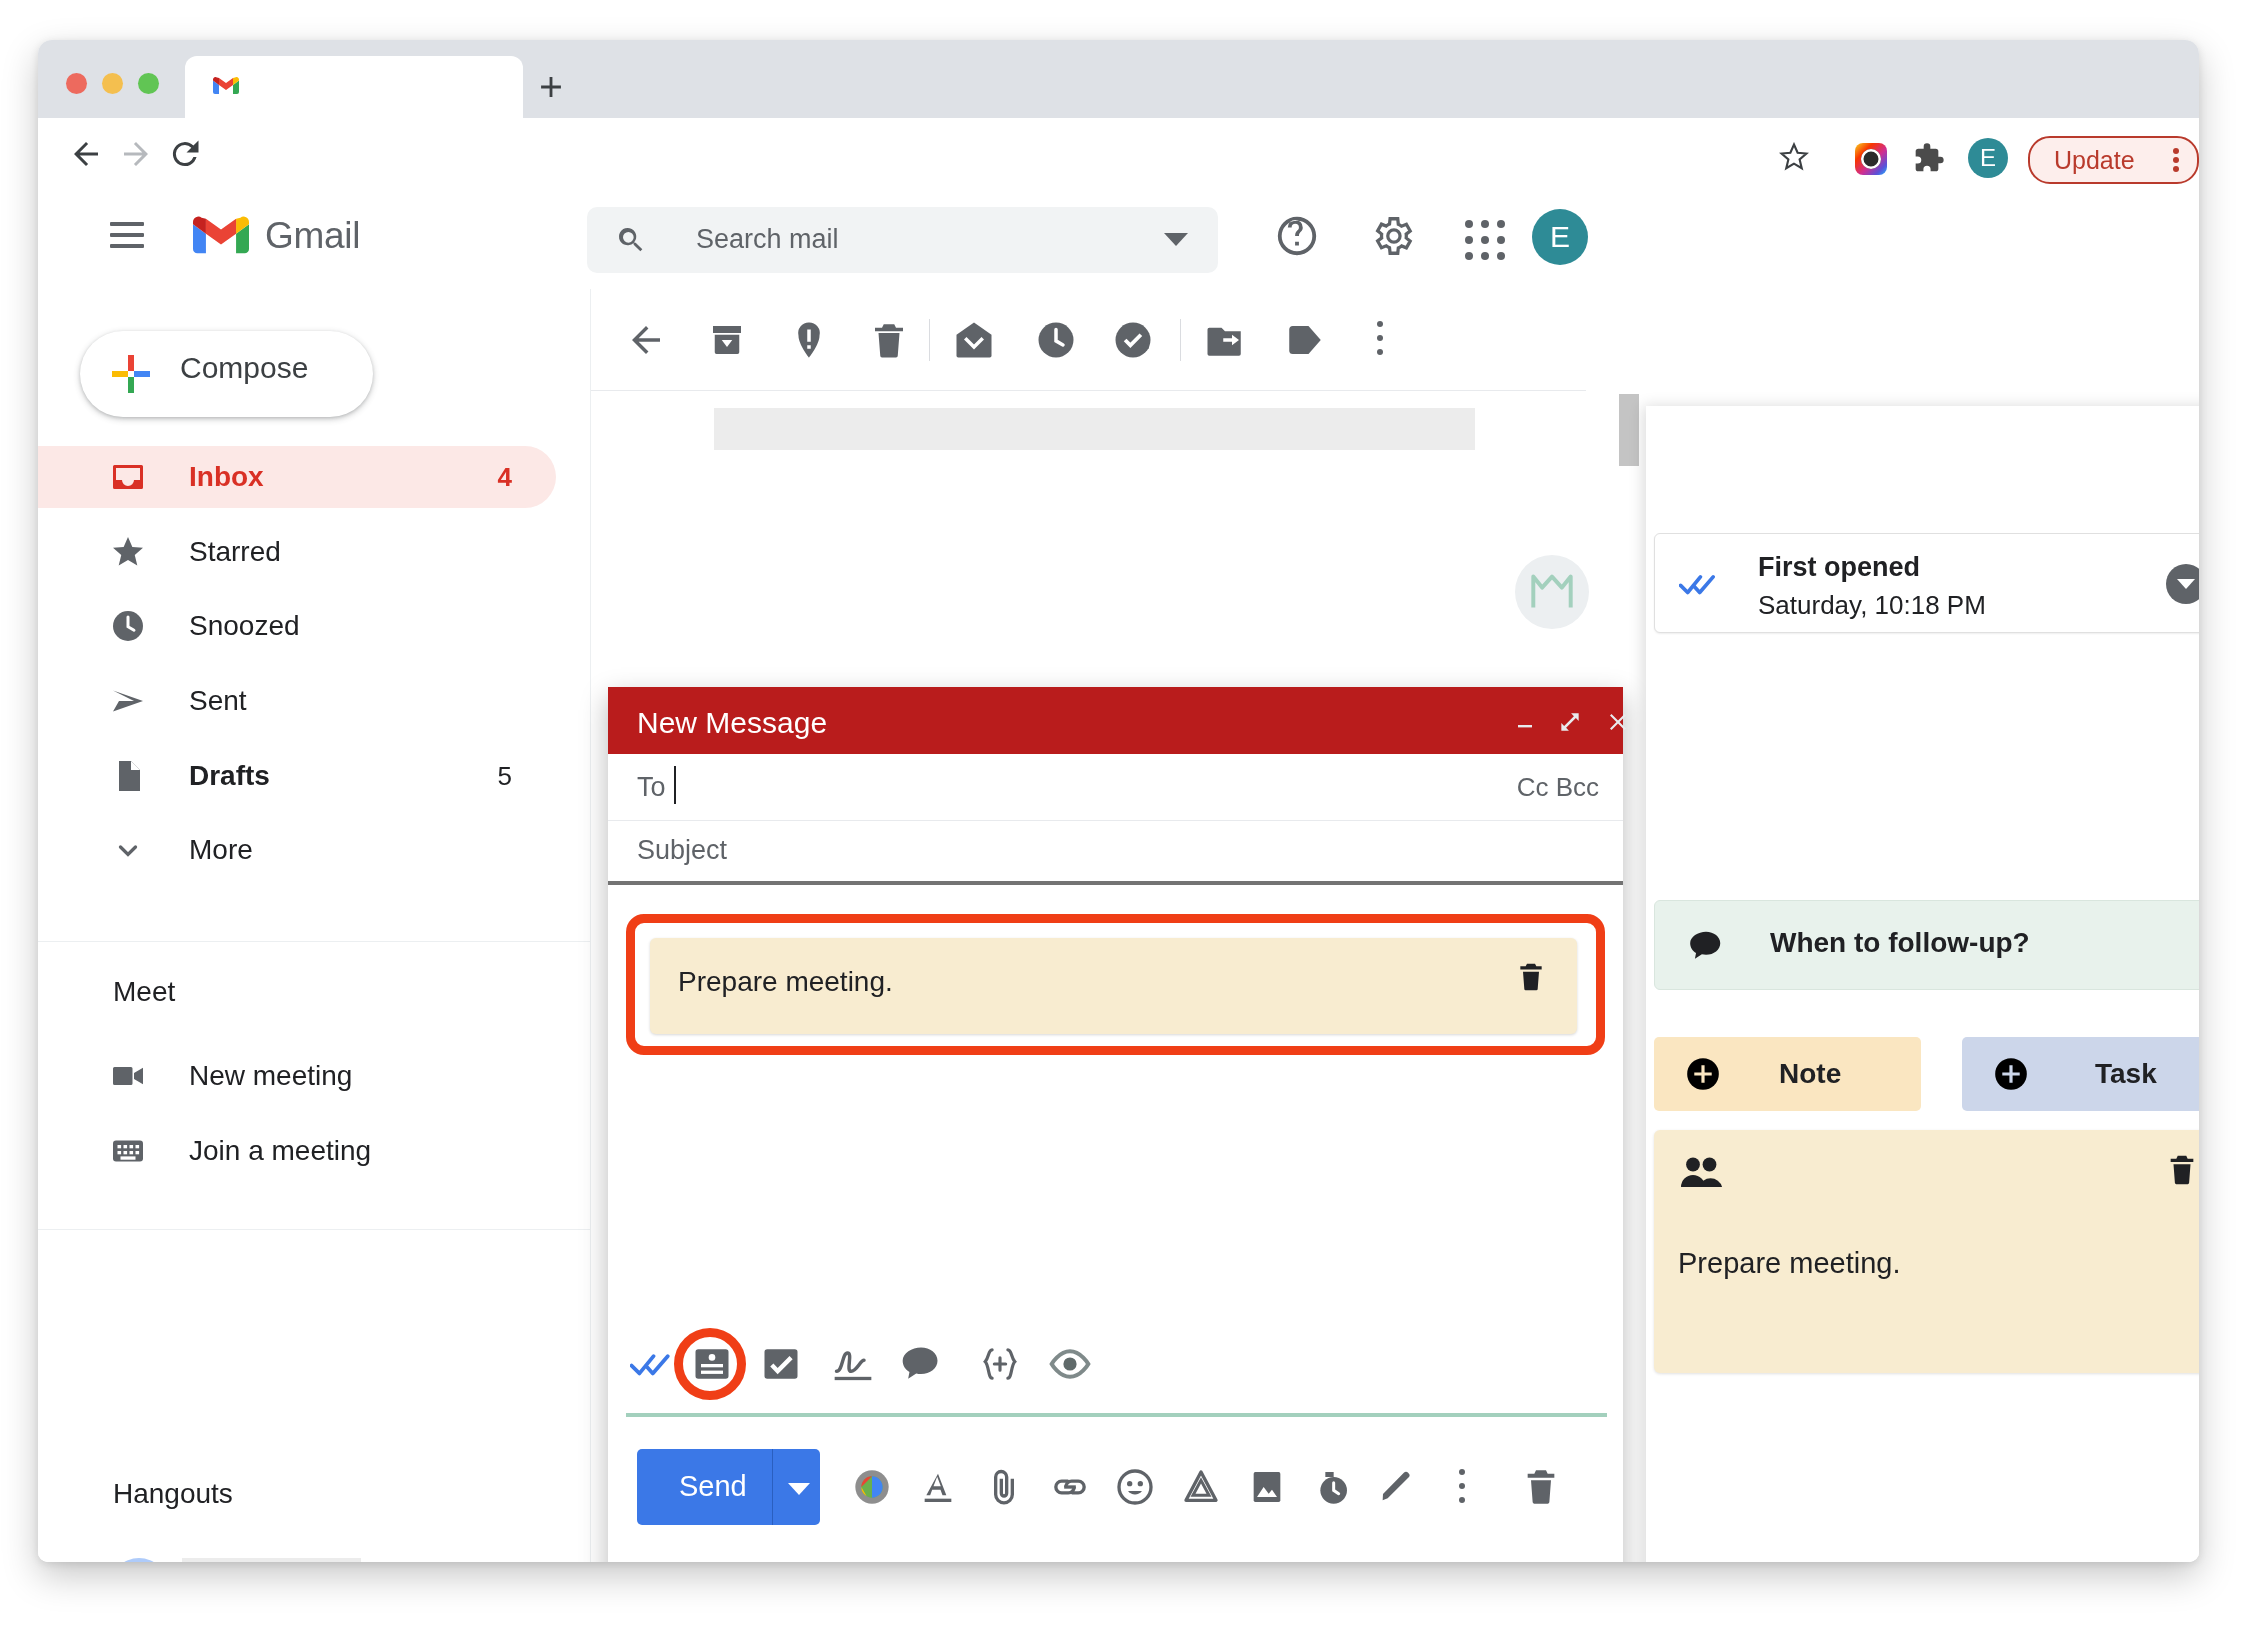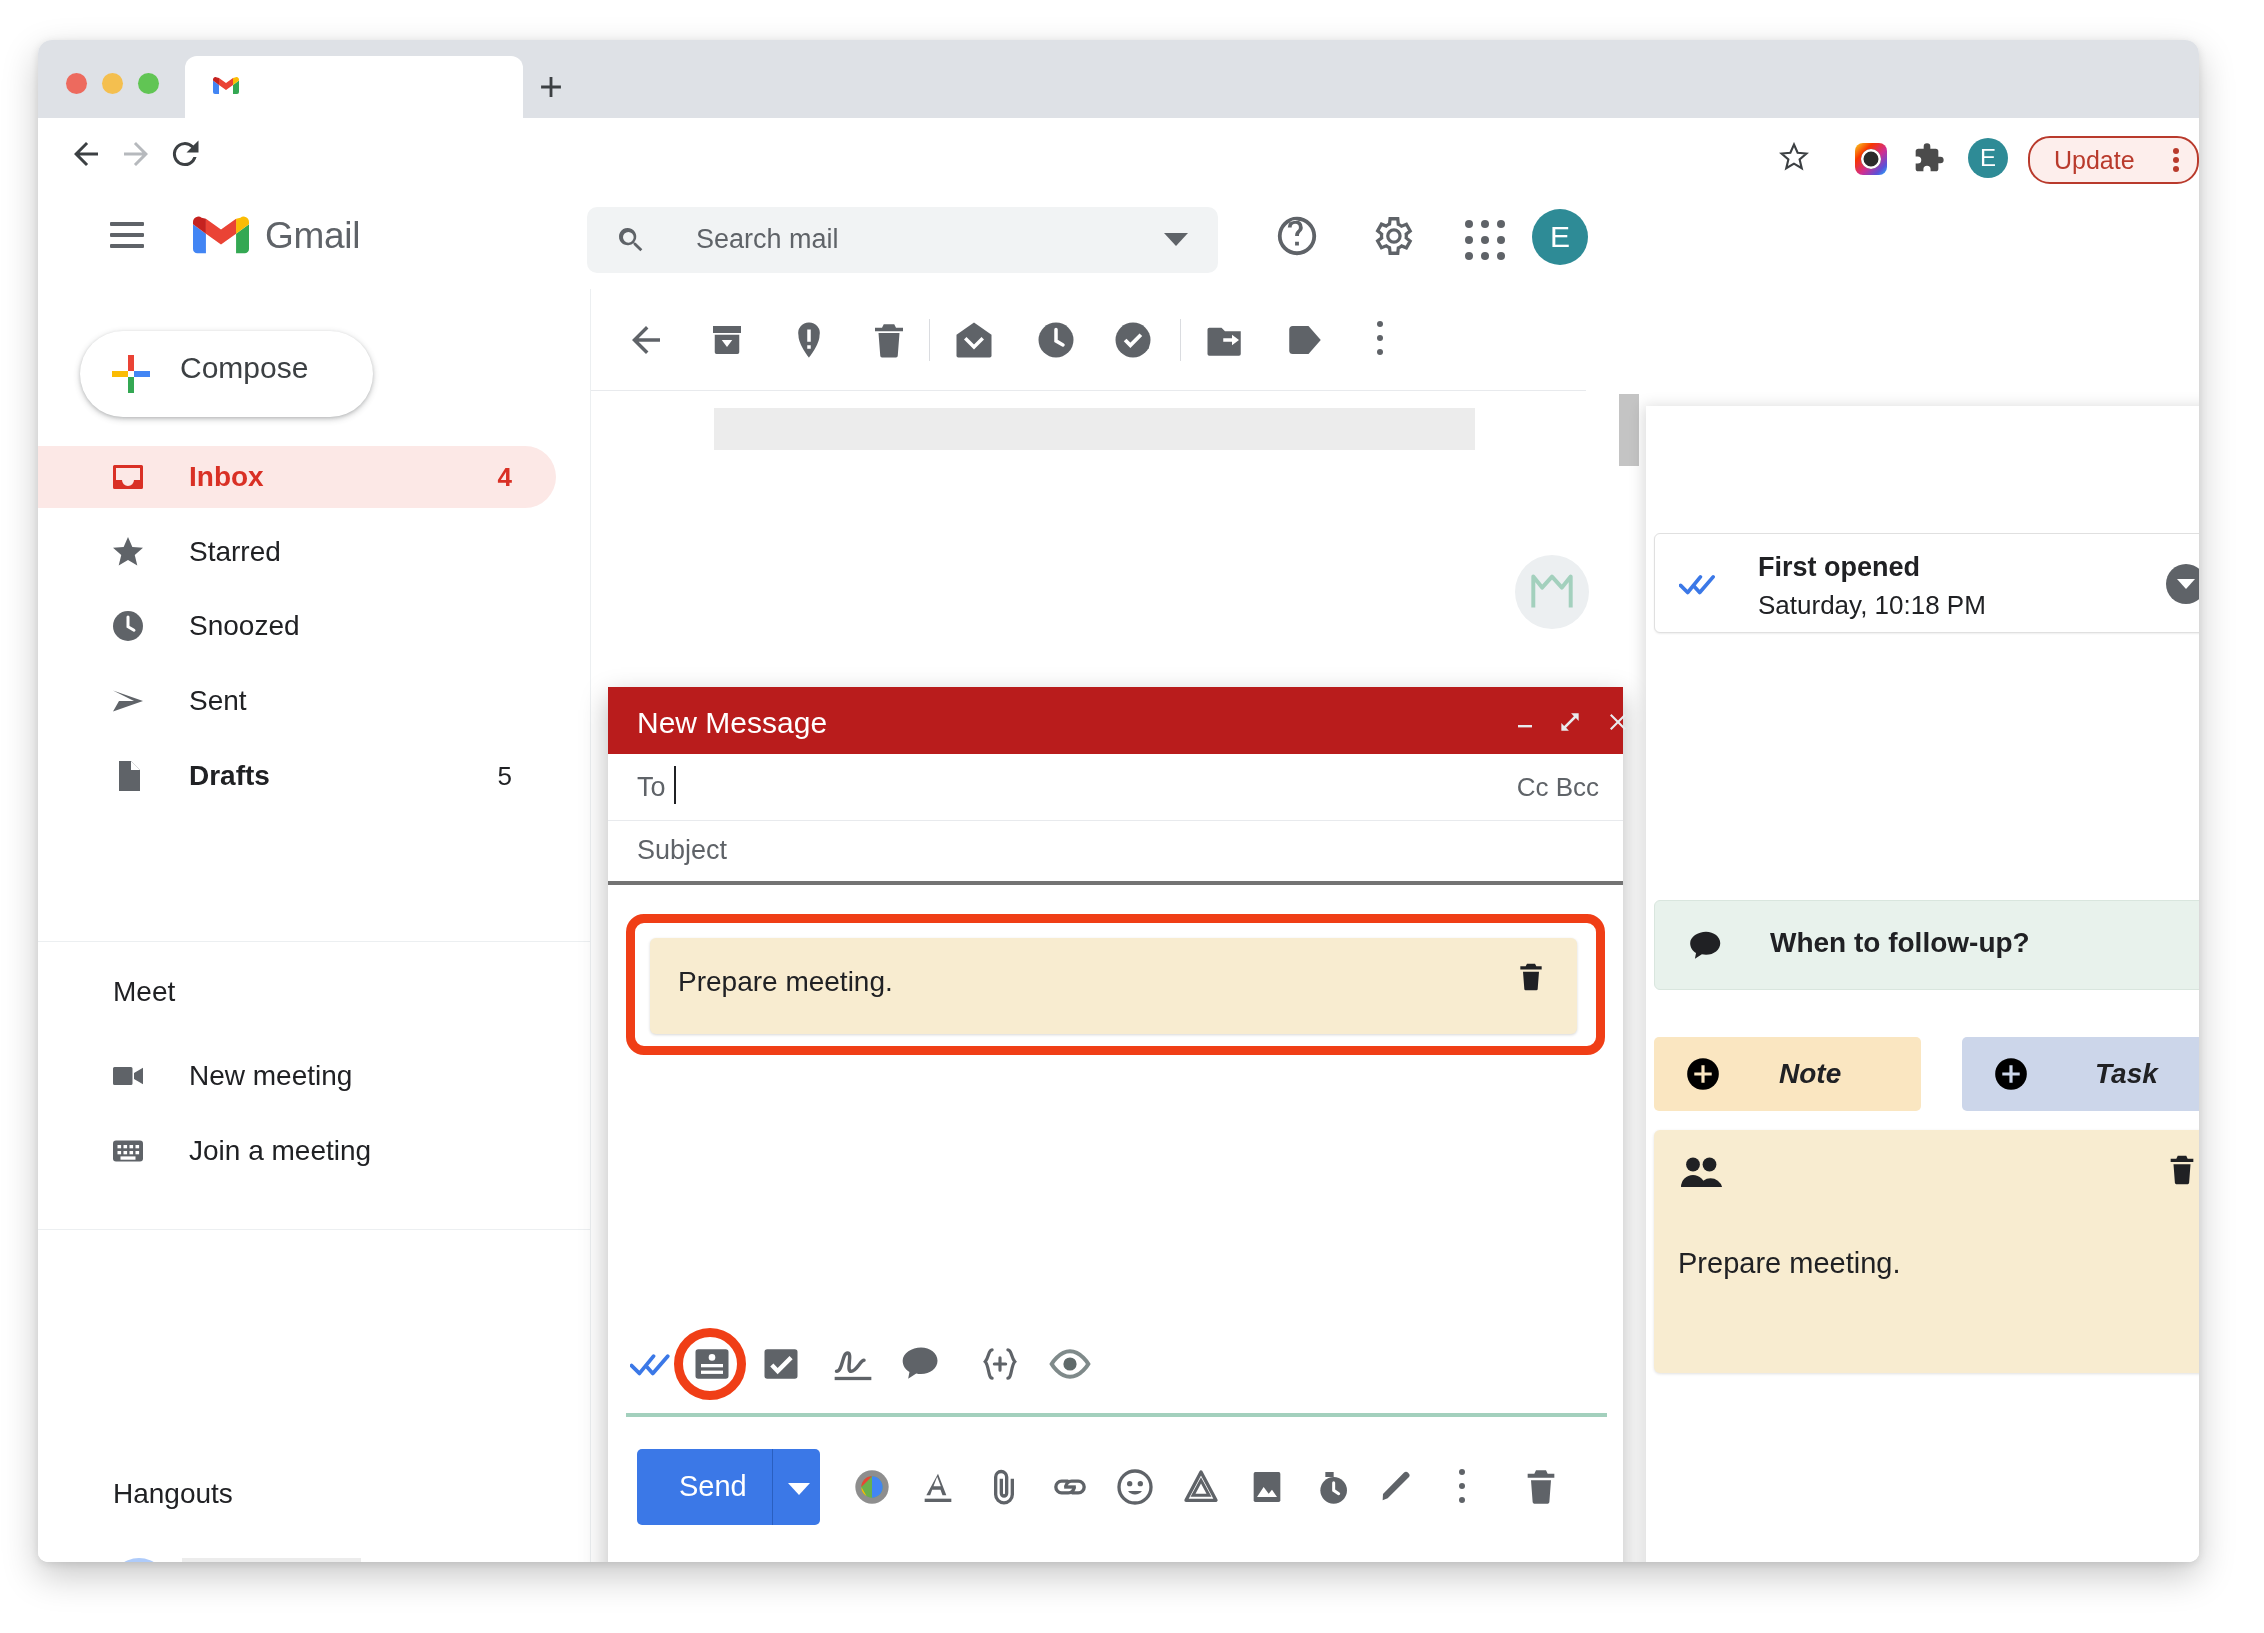--- a/index.html
+++ b/index.html
@@ -644,21 +644,21 @@
   .mx-followup .lbl { position: absolute; left: 115px; top: 26px; font-size: 28px; font-weight: bold; color: #202124; }
 
   .mx-action {
     position: absolute;
     top: 631px;
     height: 74px;
     border-radius: 5px;
     display: flex; align-items: center;
   }
   .mx-action .plus { position: absolute; left: 30px; top: 18px; width: 38px; height: 38px; }
-  .mx-action .lbl { position: absolute; font-size: 28px; font-weight: bold; color: #202124; font-style: italic; }
+  .mx-action .lbl { position: absolute; font-size: 28px; font-weight: bold; color: #202124; }
   .mx-note-btn { left: 8px; width: 267px; background: #fae6c1; }
   .mx-note-btn .lbl { left: 125px; }
   .mx-task-btn { left: 316px; width: 267px; background: #ccd6ea; }
   .mx-task-btn .lbl { left: 133px; }
 
   .mx-notecard {
     position: absolute;
     left: 8px; top: 724px;
     width: 575px; height: 243px;
     background: #f8ecd0;
@@ -868,20 +868,29 @@
           <span class="ic">
             <svg viewBox="0 0 24 24">
                 <path d="M6 2h8l6 6v14H6z" fill="currentColor"></path>
                 <path d="M14 2v6h6" fill="#fff"></path>
               </svg>
           </span>
           <span class="lbl">Drafts</span>
           <span class="cnt">5</span>
         </div>
 
+        <div class="nav-item" style="top:530px">
+          <span class="ic">
+            <svg viewBox="0 0 24 24">
+                <path d="M7 10l5 5 5-5" fill="none" stroke="currentColor" stroke-width="2.2" stroke-linecap="round"></path>
+              </svg>
+          </span>
+          <span class="lbl">More</span>
+          <span class="cnt"></span>
+        </div>
 
         <div class="divider" style="top:652px"></div>
 
         <span class="section-title" style="top:687px">Meet</span>
 
         <div class="nav-item" style="top:756px">
           <span class="ic">
             <svg viewBox="0 0 24 24">
                 <path d="M3 6h11a1 1 0 0 1 1 1v10a1 1 0 0 1-1 1H3a1 1 0 0 1-1-1V7a1 1 0 0 1 1-1zm13 4l6-3.5v11L16 14z" fill="currentColor"></path>
               </svg>

